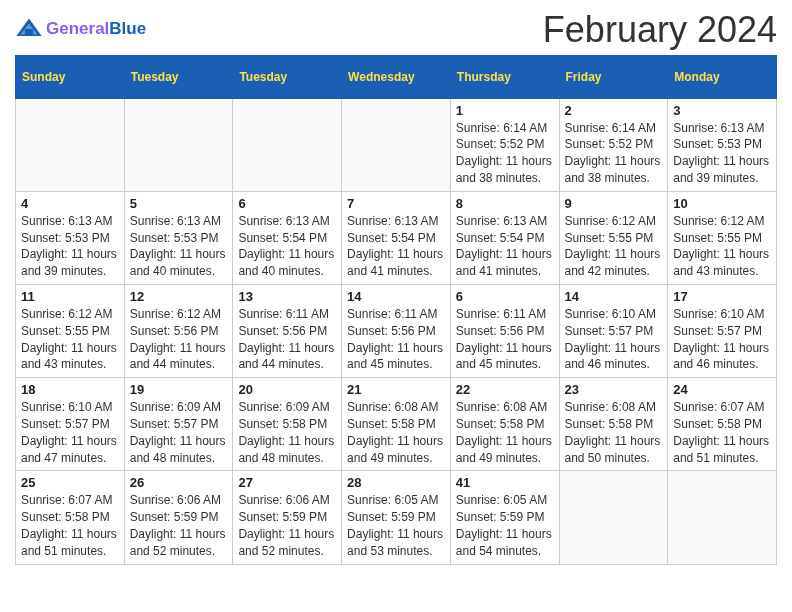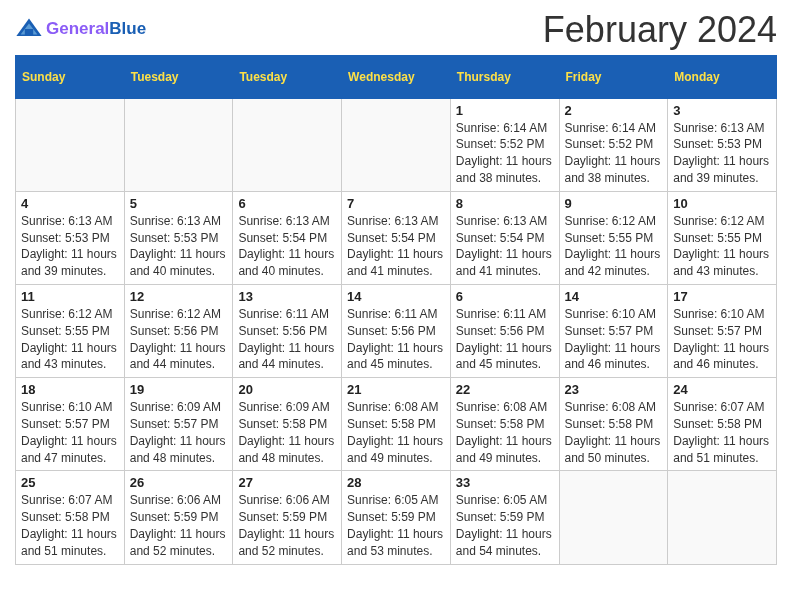--- a/index.html
+++ b/index.html
@@ -230,20 +230,20 @@
         </td>
         <td>
           <div class="day-num">27</div>
           <div class="day-info">Sunrise: 6:06 AM<br>Sunset: 5:59 PM<br>Daylight: 11 hours and 52 minutes.</div>
         </td>
         <td>
           <div class="day-num">28</div>
           <div class="day-info">Sunrise: 6:05 AM<br>Sunset: 5:59 PM<br>Daylight: 11 hours and 53 minutes.</div>
         </td>
         <td>
-          <div class="day-num">33</div>
+          <div class="day-num">41</div>
           <div class="day-info">Sunrise: 6:05 AM<br>Sunset: 5:59 PM<br>Daylight: 11 hours and 54 minutes.</div>
         </td>
         <td class="empty-cell"></td>
         <td class="empty-cell"></td>
       </tr>
     </tbody>
 </table>
 
 </body></html>

